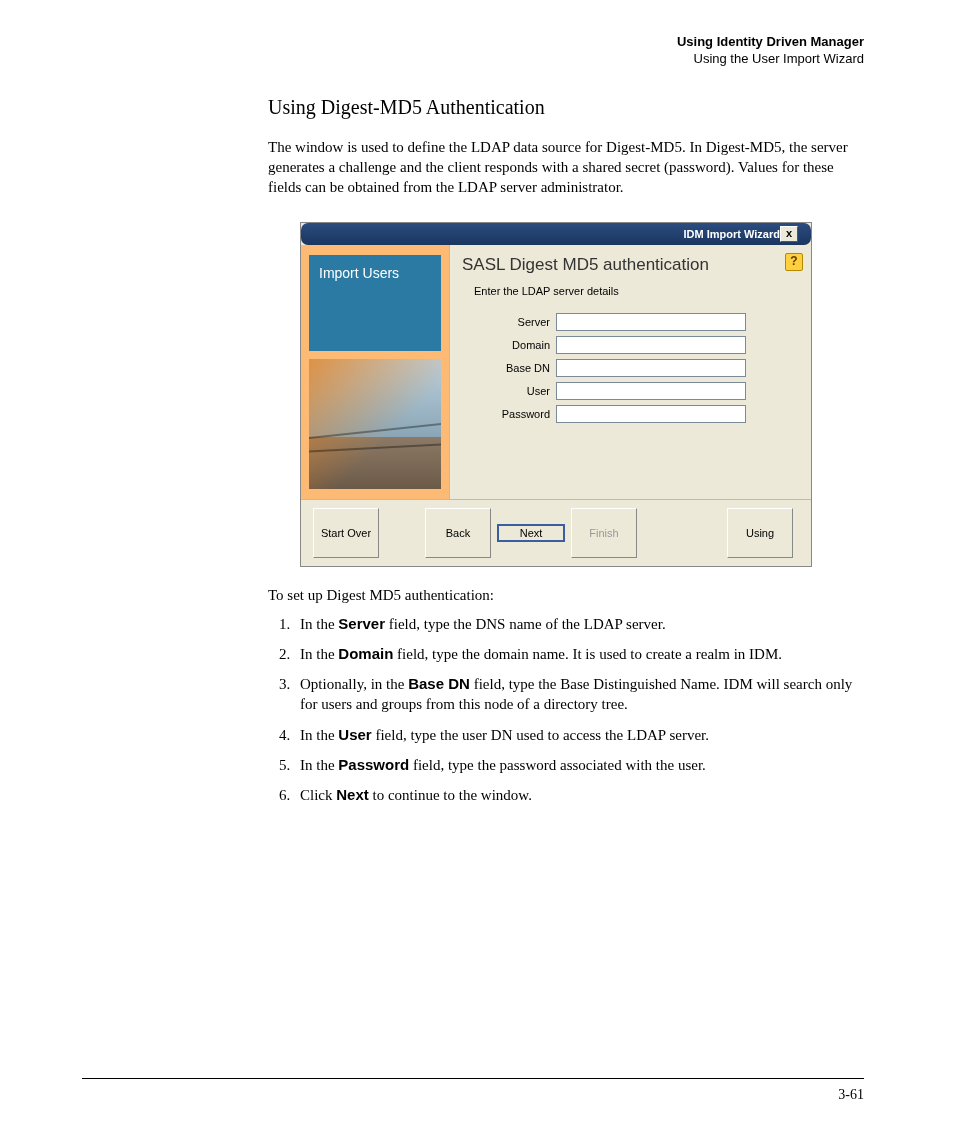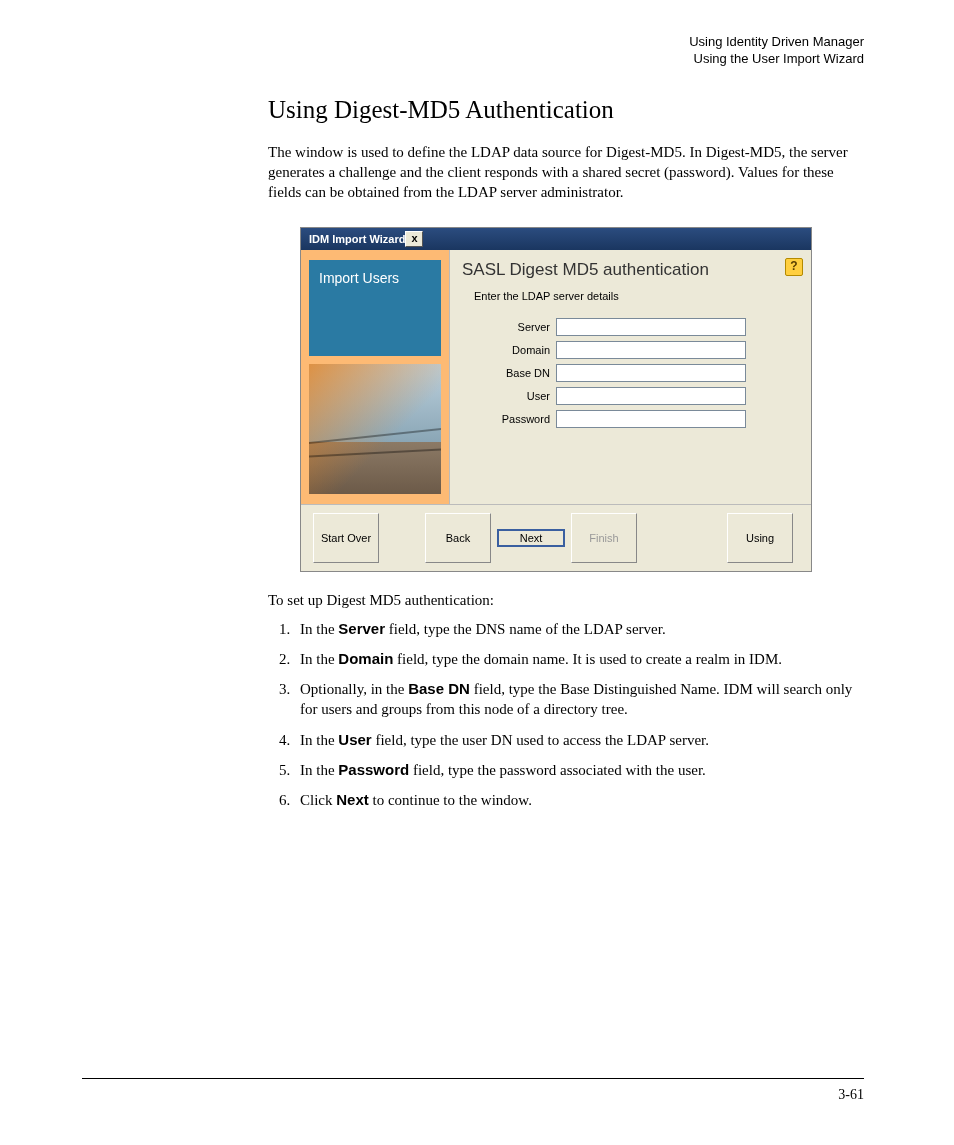--- a/index.html
+++ b/index.html
@@ -19,24 +19,24 @@
     height: 100%;
     position: relative;
   }
   .header {
     text-align: right;
     font-family: Arial, Helvetica, sans-serif;
     font-size: 13px;
     line-height: 1.3;
     margin-bottom: 28px;
   }
-  .header .bold { font-weight: normal; }
+  .header .bold { font-weight: bold; }
   .section-title {
     font-family: Georgia, serif;
-    font-size: 25px;
+    font-size: 20px;
     font-weight: normal;
     margin: 0 0 18px 178px;
   }
   .body-para {
     margin: 0 0 24px 178px;
     font-size: 15px;
     line-height: 1.35;
   }
   .figure-wrap {
     margin-left: 210px;
@@ -48,23 +48,24 @@
     background: #ece9d8;
     font-family: Tahoma, Arial, sans-serif;
     font-size: 11px;
   }
   .titlebar {
     background: linear-gradient(#2b4c7f, #1a3660);
     color: #fff;
     font-weight: bold;
     padding: 3px 13px 3px 8px;
     display: flex;
-    justify-content: flex-start;
+    justify-content: flex-end;
     align-items: center;
     font-size: 11px;
+    border-radius: 7px;
   }
   .closebtn {
     background: #ece9d8;
     color: #000;
     width: 16px;
     height: 14px;
     border: 1px solid #fff;
     border-right-color:#555;
     border-bottom-color:#555;
     text-align: center;

